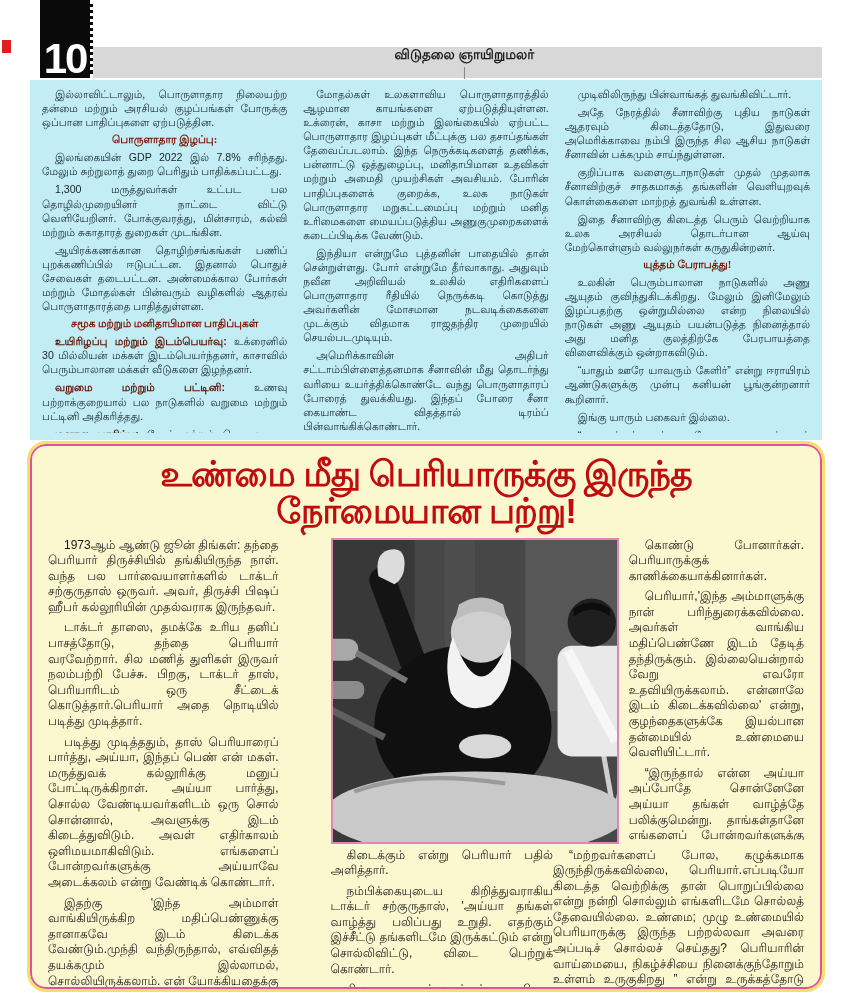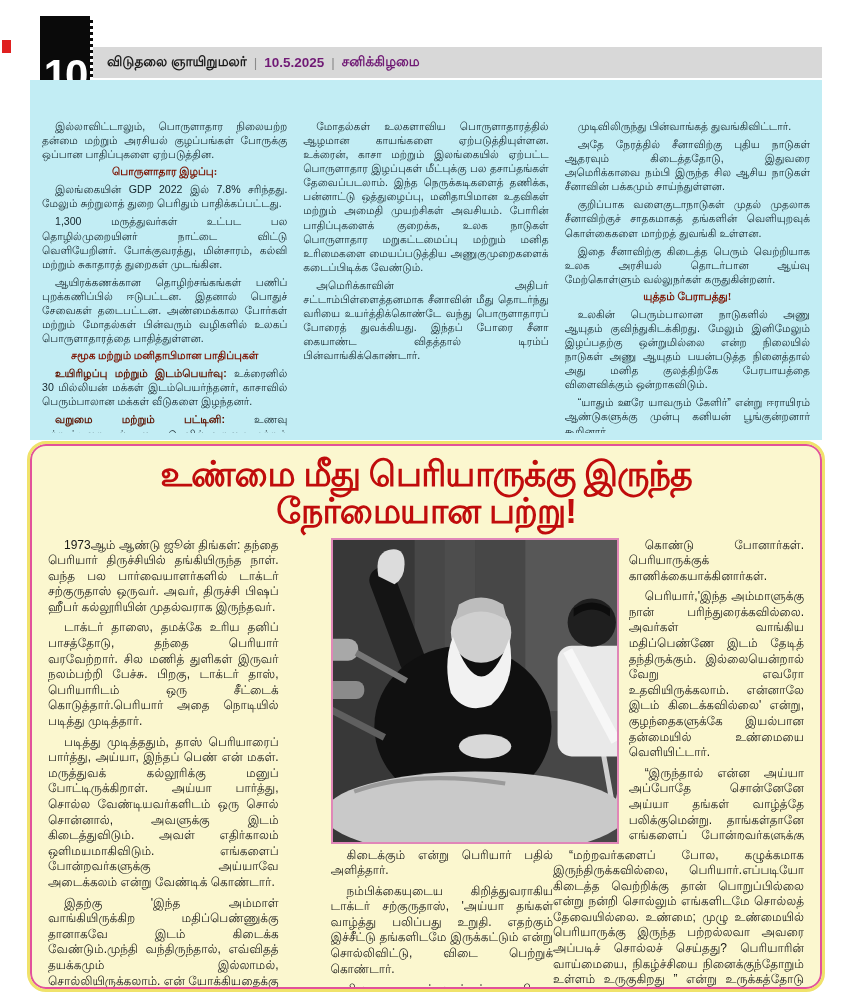--- a/index.html
+++ b/index.html
@@ -1,26 +1,26 @@
 <!DOCTYPE html>
 <html><head>
 <meta charset="utf-8">
 <style>
   html,body{margin:0;padding:0;background:#ffffff;font-family:"Liberation Sans","DejaVu Sans",sans-serif;}
   .page{position:relative;width:849px;height:1000px;background:#fff;overflow:hidden;}
   .edge-mark{position:absolute;left:2px;top:40px;width:9px;height:13px;background:#e02020;}
   
-  .pagenum-box{position:absolute;left:40px;top:0;width:50px;height:78px;background:#0a0a0a;border-right:3px dotted #ffffff;display:flex;align-items:flex-end;justify-content:center;margin-top:16px;}
+  .pagenum-box{position:absolute;left:40px;top:0;width:50px;height:78px;background:#0a0a0a;border-right:3px dotted #ffffff;display:flex;align-items:flex-end;justify-content:center;}
   .pagenum{color:#fff;font-size:42px;font-weight:800;line-height:0.9;letter-spacing:-2px;}
-  .masthead{position:absolute;left:93px;top:47px;width:729px;height:31px;background:#d8d8d8;display:flex;align-items:center;padding-left:14px;box-sizing:border-box;font-size:13.5px;font-weight:bold;color:#1c1c1c;}
+  .masthead{position:absolute;left:93px;top:47px;width:729px;height:31px;background:#d8d8d8;display:flex;align-items:center;padding-left:14px;box-sizing:border-box;font-size:13.5px;font-weight:bold;color:#1c1c1c;flex-direction:column;}
   .masthead .sep{color:#8a8a8a;margin:0 7px;font-weight:normal;}
   .masthead .light{font-weight:bold;color:#701a75;}
   
   .top-section{position:absolute;left:30px;top:80px;width:792px;height:360px;background:#c2edf4;box-sizing:border-box;padding:7px 12px;display:flex;gap:16px;overflow:hidden;}
-  .top-col{flex:1 1 0;font-size:10.6px;line-height:1.33;color:#14242a;overflow:hidden;margin-top:32px;}
+  .top-col{flex:1 1 0;font-size:10.6px;line-height:1.33;color:#14242a;overflow:hidden;}
   .top-col .p{margin:0 0 4px;text-align:justify;text-indent:13px;}
   .top-col .h{margin:4px 0 3px;text-align:center;font-weight:bold;color:#7c1403;text-indent:0;font-family:Liberation Serif, serif;}
   .top-col strong{color:#5e1402;}
   
   .article{position:absolute;left:30px;top:444px;width:792px;height:545px;background:#fbf7cf;border:2.5px solid #e2519b;outline:3px solid #f0e26a;border-radius:16px;box-sizing:border-box;padding:8px 16px 10px;overflow:hidden;}
   .headline{text-align:center;font-weight:800;font-size:35px;line-height:1.05;color:#c00c0c;letter-spacing:-1px;margin:2px 12px 8px;}
   .article-body{display:flex;gap:12px;height:462px;overflow:hidden;}
   .art-col1{flex:0 0 30.5%;overflow:hidden;}
   .art-right{flex:1 1 auto;display:flex;flex-direction:column;overflow:hidden;padding-left:40px;}
   .art-toprow{display:flex;gap:10px;}
@@ -50,28 +50,29 @@
     <span class="sep">|</span>
     <span class="light">சனிக்கிழமை</span>
   </div>
 
   <div class="top-section">
     <div class="top-col">
         <p class="p">இல்லாவிட்டாலும், பொருளாதார நிலையற்ற தன்மை மற்றும் அரசியல் குழப்பங்கள் போருக்கு ஒப்பான பாதிப்புகளை ஏற்படுத்தின.</p>
         <p class="h">பொருளாதார இழப்பு:</p>
         <p class="p">இலங்கையின் GDP 2022 இல் 7.8% சரிந்தது. மேலும் சுற்றுலாத் துறை பெரிதும் பாதிக்கப்பட்டது.</p>
         <p class="p">1,300 மருத்துவர்கள் உட்பட பல தொழில்முறையினர் நாட்டை விட்டு வெளியேறினர். போக்குவரத்து, மின்சாரம், கல்வி மற்றும் சுகாதாரத் துறைகள் முடங்கின.</p>
-        <p class="p">ஆயிரக்கணக்கான தொழிற்சங்கங்கள் பணிப் புறக்கணிப்பில் ஈடுபட்டன. இதனால் பொதுச் சேவைகள் தடைபட்டன. அண்மைக்கால போர்கள் மற்றும் மோதல்கள் பின்வரும் வழிகளில் உலகப் பொருளாதாரத்தை பாதித்துள்ளன.</p>
+        <p class="p">ஆயிரக்கணக்கான தொழிற்சங்கங்கள் பணிப் புறக்கணிப்பில் ஈடுபட்டன. இதனால் பொதுச் சேவைகள் தடைபட்டன. அண்மைக்கால போர்கள் மற்றும் மோதல்கள் பின்வரும் வழிகளில் ஆதரவ் பொருளாதாரத்தை பாதித்துள்ளன.</p>
         <p class="h">சமூக மற்றும் மனிதாபிமான பாதிப்புகள்</p>
         <p class="p"><strong>உயிரிழப்பு மற்றும் இடம்பெயர்வு: </strong>உக்ரைனில் 30 மில்லியன் மக்கள் இடம்பெயர்ந்தனர், காசாவில் பெரும்பாலான மக்கள் வீடுகளை இழந்தனர்.</p>
         <p class="p"><strong>வறுமை மற்றும் பட்டினி: </strong>உணவு பற்றாக்குறையால் பல நாடுகளில் வறுமை மற்றும் பட்டினி அதிகரித்தது.</p>
         <p class="p"><strong>மனநல பாதிப்பு: </strong>போர் மற்றும் பொருளாதார நெருக்கடி மக்களிடையே மன அழுத்தம் மற்றும் பதற்றத்தை அதிகரித்தது.</p>
       </div>
     <div class="top-col">
         <p class="p">மோதல்கள் உலகளாவிய பொருளாதாரத்தில் ஆழமான காயங்களை ஏற்படுத்தியுள்ளன. உக்ரைன், காசா மற்றும் இலங்கையில் ஏற்பட்ட பொருளாதார இழப்புகள் மீட்புக்கு பல தசாப்தங்கள் தேவைப்படலாம். இந்த நெருக்கடிகளைத் தணிக்க, பன்னாட்டு ஒத்துழைப்பு, மனிதாபிமான உதவிகள் மற்றும் அமைதி முயற்சிகள் அவசியம். போரின் பாதிப்புகளைக் குறைக்க, உலக நாடுகள் பொருளாதார மறுகட்டமைப்பு மற்றும் மனித உரிமைகளை மையப்படுத்திய அணுகுமுறைகளைக் கடைப்பிடிக்க வேண்டும்.</p>
+        <p class="p">இந்தியா என்றுமே புத்தனின் பாதையில் தான் சென்றுள்ளது. போர் என்றுமே தீர்வாகாது. அதுவும் நவீன அறிவியல் உலகில் எதிரிகளைப் பொருளாதார ரீதியில் நெருக்கடி கொடுத்து அவர்களின் மோசமான நடவடிக்கைகளை முடக்கும் விதமாக ராஜதந்திர முறையில் செயல்படமுடியும்.</p>
         <p class="p">அமெரிக்காவின் அதிபர் சட்டாம்பிள்ளைத்தனமாக சீனாவின் மீது தொடர்ந்து வரியை உயர்த்திக்கொண்டே வந்து பொருளாதாரப் போரைத் துவக்கியது. இந்தப் போரை சீனா கையாண்ட விதத்தால் டிரம்ப் பின்வாங்கிக்கொண்டார்.</p>
       </div>
     <div class="top-col">
         <p class="p">முடிவிலிருந்து பின்வாங்கத் துவங்கிவிட்டார்.</p>
         <p class="p">அதே நேரத்தில் சீனாவிற்கு புதிய நாடுகள் ஆதரவும் கிடைத்ததோடு, இதுவரை அமெரிக்காவை நம்பி இருந்த சில ஆசிய நாடுகள் சீனாவின் பக்கமும் சாய்ந்துள்ளன.</p>
         <p class="p">குறிப்பாக வளைகுடாநாடுகள் முதல் முதலாக சீனாவிற்குச் சாதகமாகத் தங்களின் வெளியுறவுக் கொள்கைகளை மாற்றத் துவங்கி உள்ளன.</p>
         <p class="p">இதை சீனாவிற்கு கிடைத்த பெரும் வெற்றியாக உலக அரசியல் தொடர்பான ஆய்வு மேற்கொள்ளும் வல்லுநர்கள் கருதுகின்றனர்.</p>
         <p class="h">யுத்தம் பேராபத்து!</p>
         <p class="p">உலகின் பெரும்பாலான நாடுகளில் அணு ஆயுதம் குவிந்துகிடக்கிறது. மேலும் இனிமேலும் இழப்பதற்கு ஒன்றுமில்லை என்ற நிலையில் நாடுகள் அணு ஆயுதம் பயன்படுத்த நினைத்தால் அது மனித குலத்திற்கே பேரபாயத்தை விளைவிக்கும் ஒன்றாகவிடும்.</p>
         <p class="p">“யாதும் ஊரே யாவரும் கேளிர்” என்று ஈராயிரம் ஆண்டுகளுக்கு முன்பு கனியன் பூங்குன்றனார் கூறினார்.</p>

